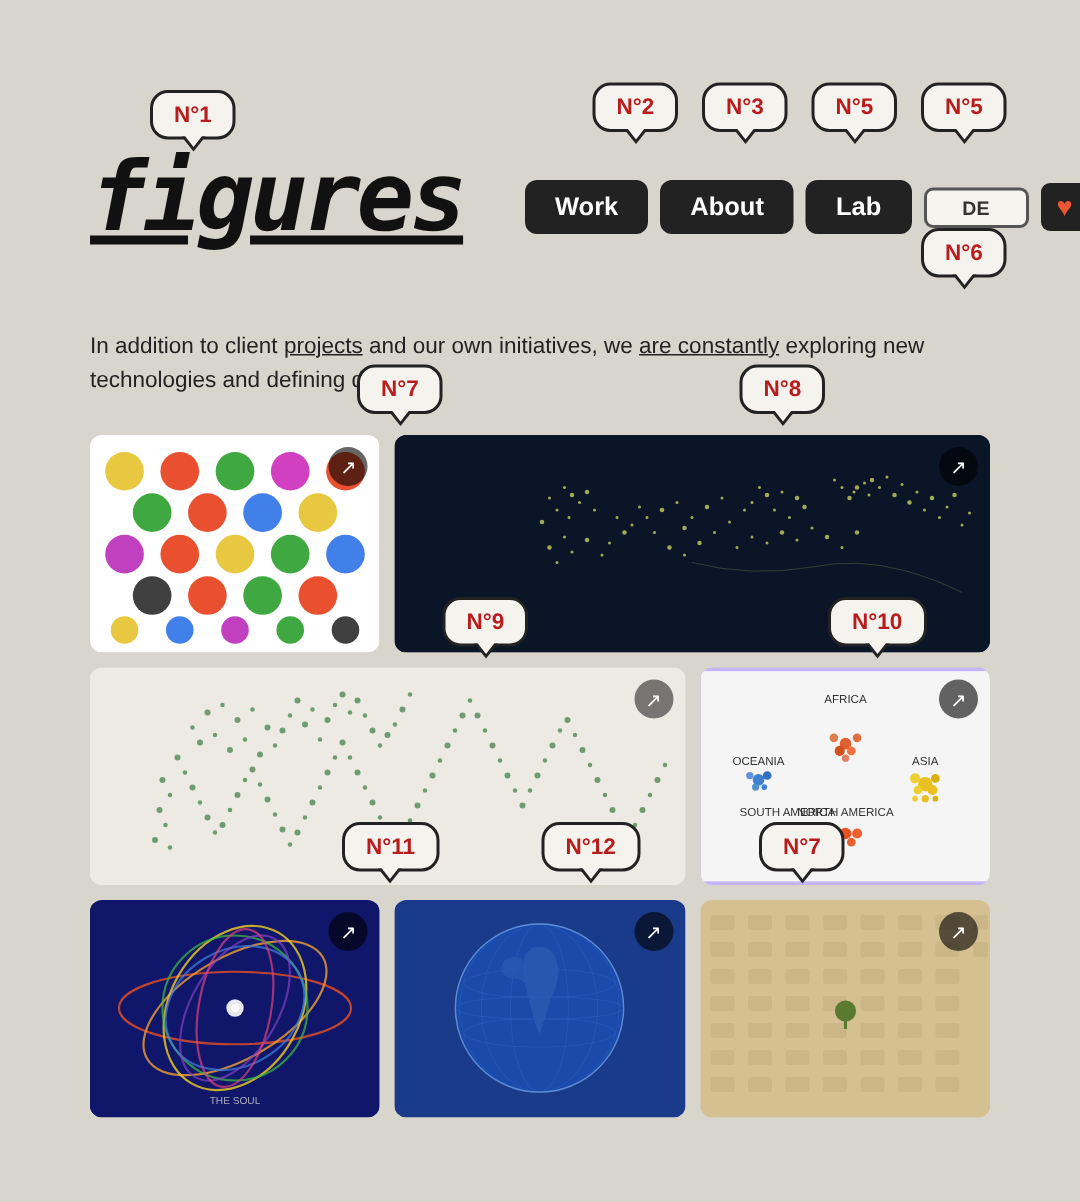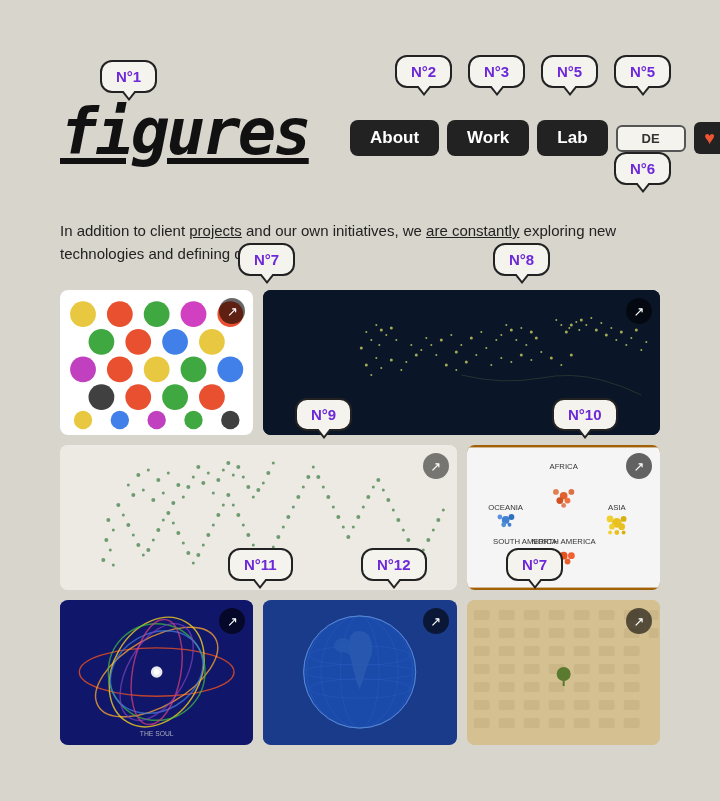--- a/index.html
+++ b/index.html
@@ -15,21 +15,21 @@
 
     
     .bubble {
       position: absolute;
       background: #f5f3ee;
       border: 2px solid #222;
       border-radius: 12px;
       padding: 6px 14px;
       font-size: 15px;
       font-weight: 700;
-      color: #6d28d9;
+      color: #b91c1c;
       white-space: nowrap;
       z-index: 10;
     }
     .bubble::after {
       content: '';
       position: absolute;
       bottom: -10px;
       left: 50%;
       transform: translateX(-50%);
       border-left: 8px solid transparent;
@@ -190,21 +190,21 @@
       width: 100%;
       height: 100%;
       background: #f0f0eb;
       position: relative;
     }
 
     
     .world-regions {
       width: 100%;
       height: 100%;
-      background: #a16207;
+      background: #c4b5fd;
       position: relative;
     }
 
     
     .space-swirls {
       width: 100%;
       height: 100%;
       background: #10166a;
       position: relative;
     }
@@ -240,22 +240,22 @@
 <div class="bubble" style="top:398px;left:552px">N°10</div>
 <div class="bubble" style="top:548px;left:228px">N°11</div>
 <div class="bubble" style="top:548px;left:361px">N°12</div>
 <div class="bubble" style="top:548px;left:506px">N°7</div>
 
 <div class="logo">
   <span class="logo-text">figures</span>
 </div>
 
 <div class="nav">
+  <button class="nav-btn">Work</button>
   <button class="nav-btn">About</button>
-  <button class="nav-btn">Work</button>
   <button class="nav-btn">Lab</button>
   <span class="nav-flag">DE</span>
   <div class="nav-heart">♥</div>
 </div>
 
 <div class="description">
   In addition to client <u>projects</u> and our own initiatives, we <u>are constantly</u> exploring new technologies and defining designs.
 </div>
 
 <div class="grid">

